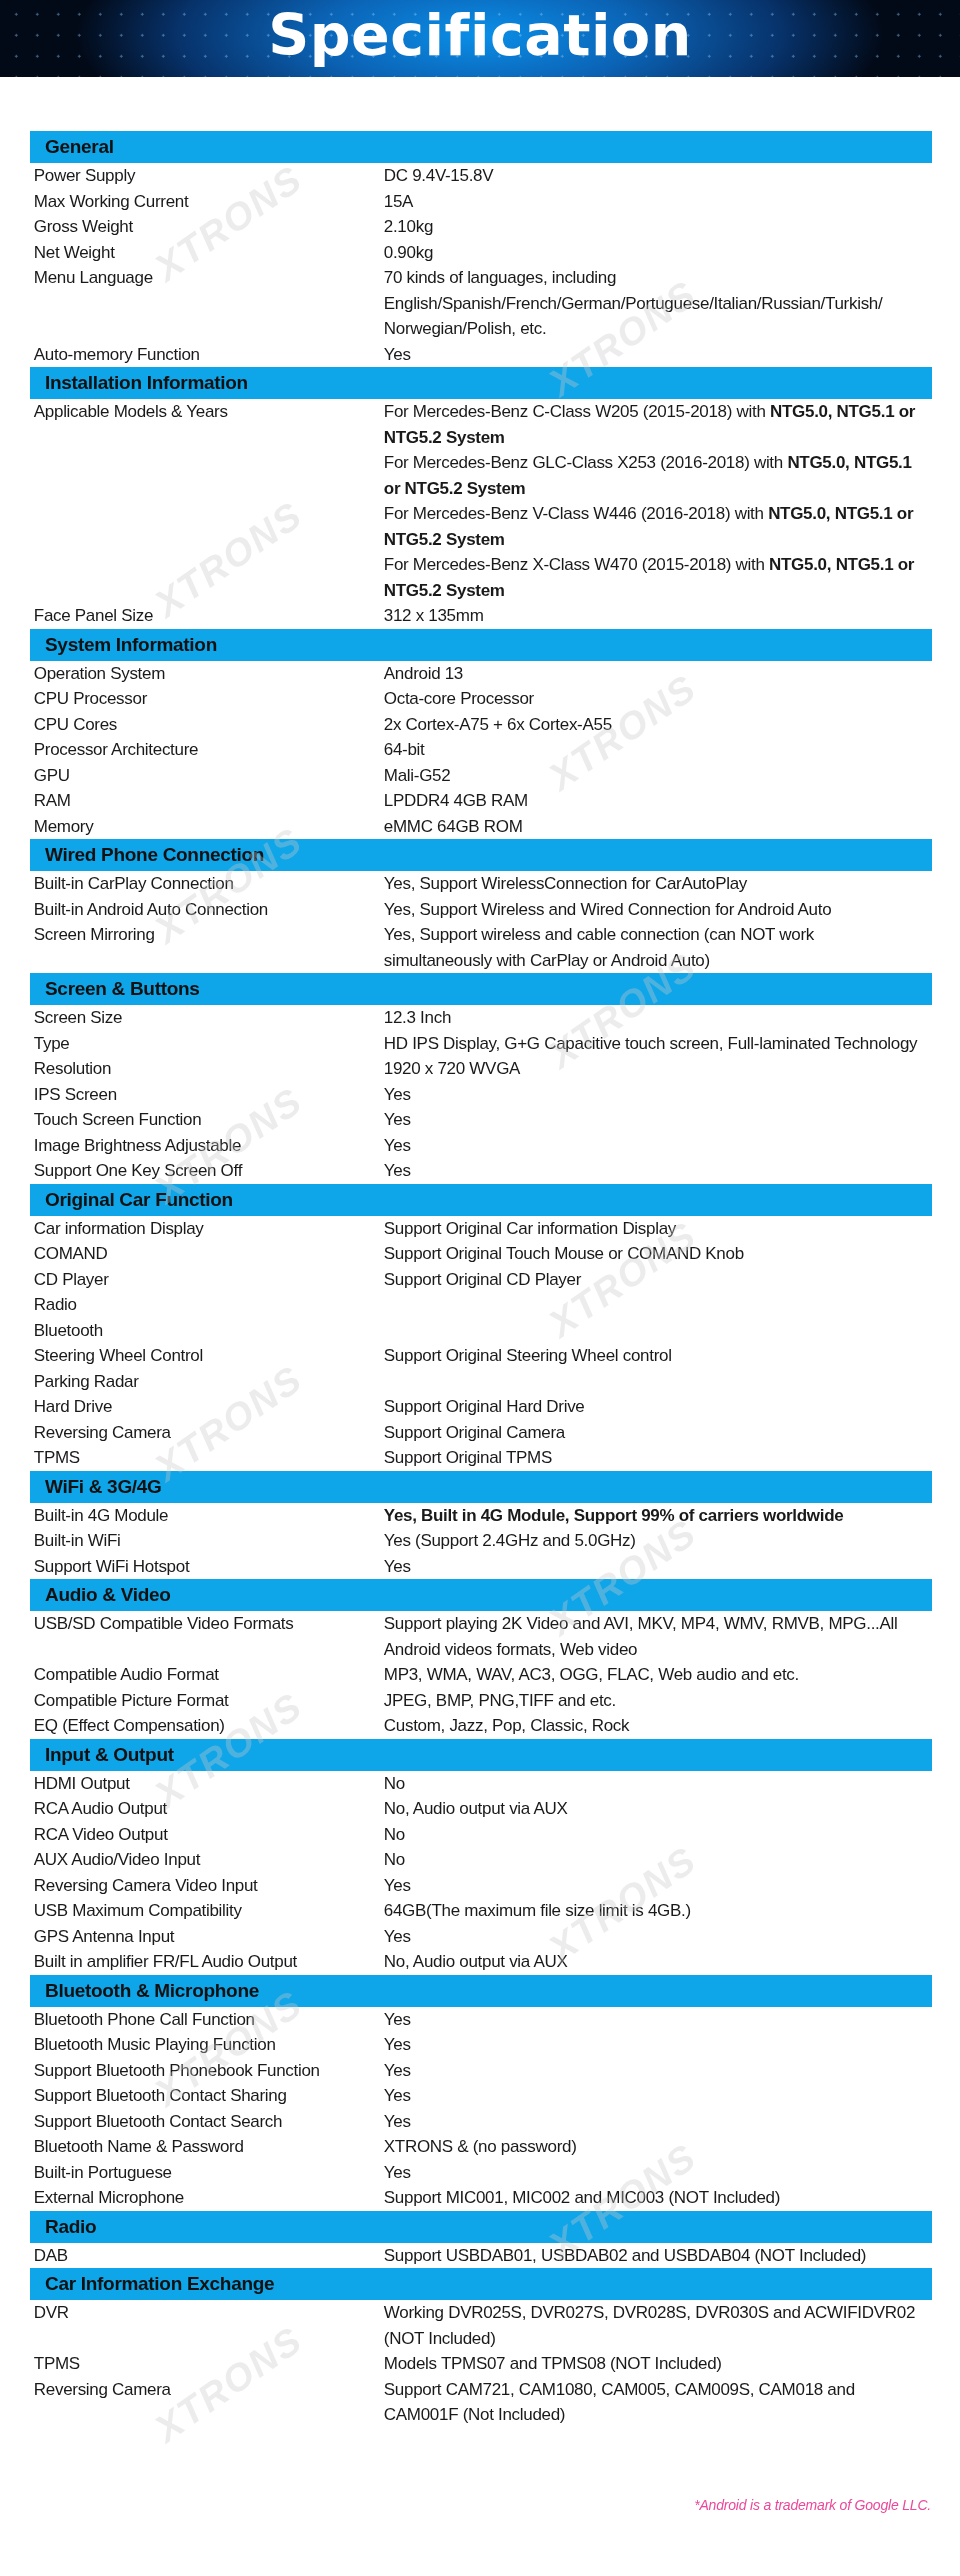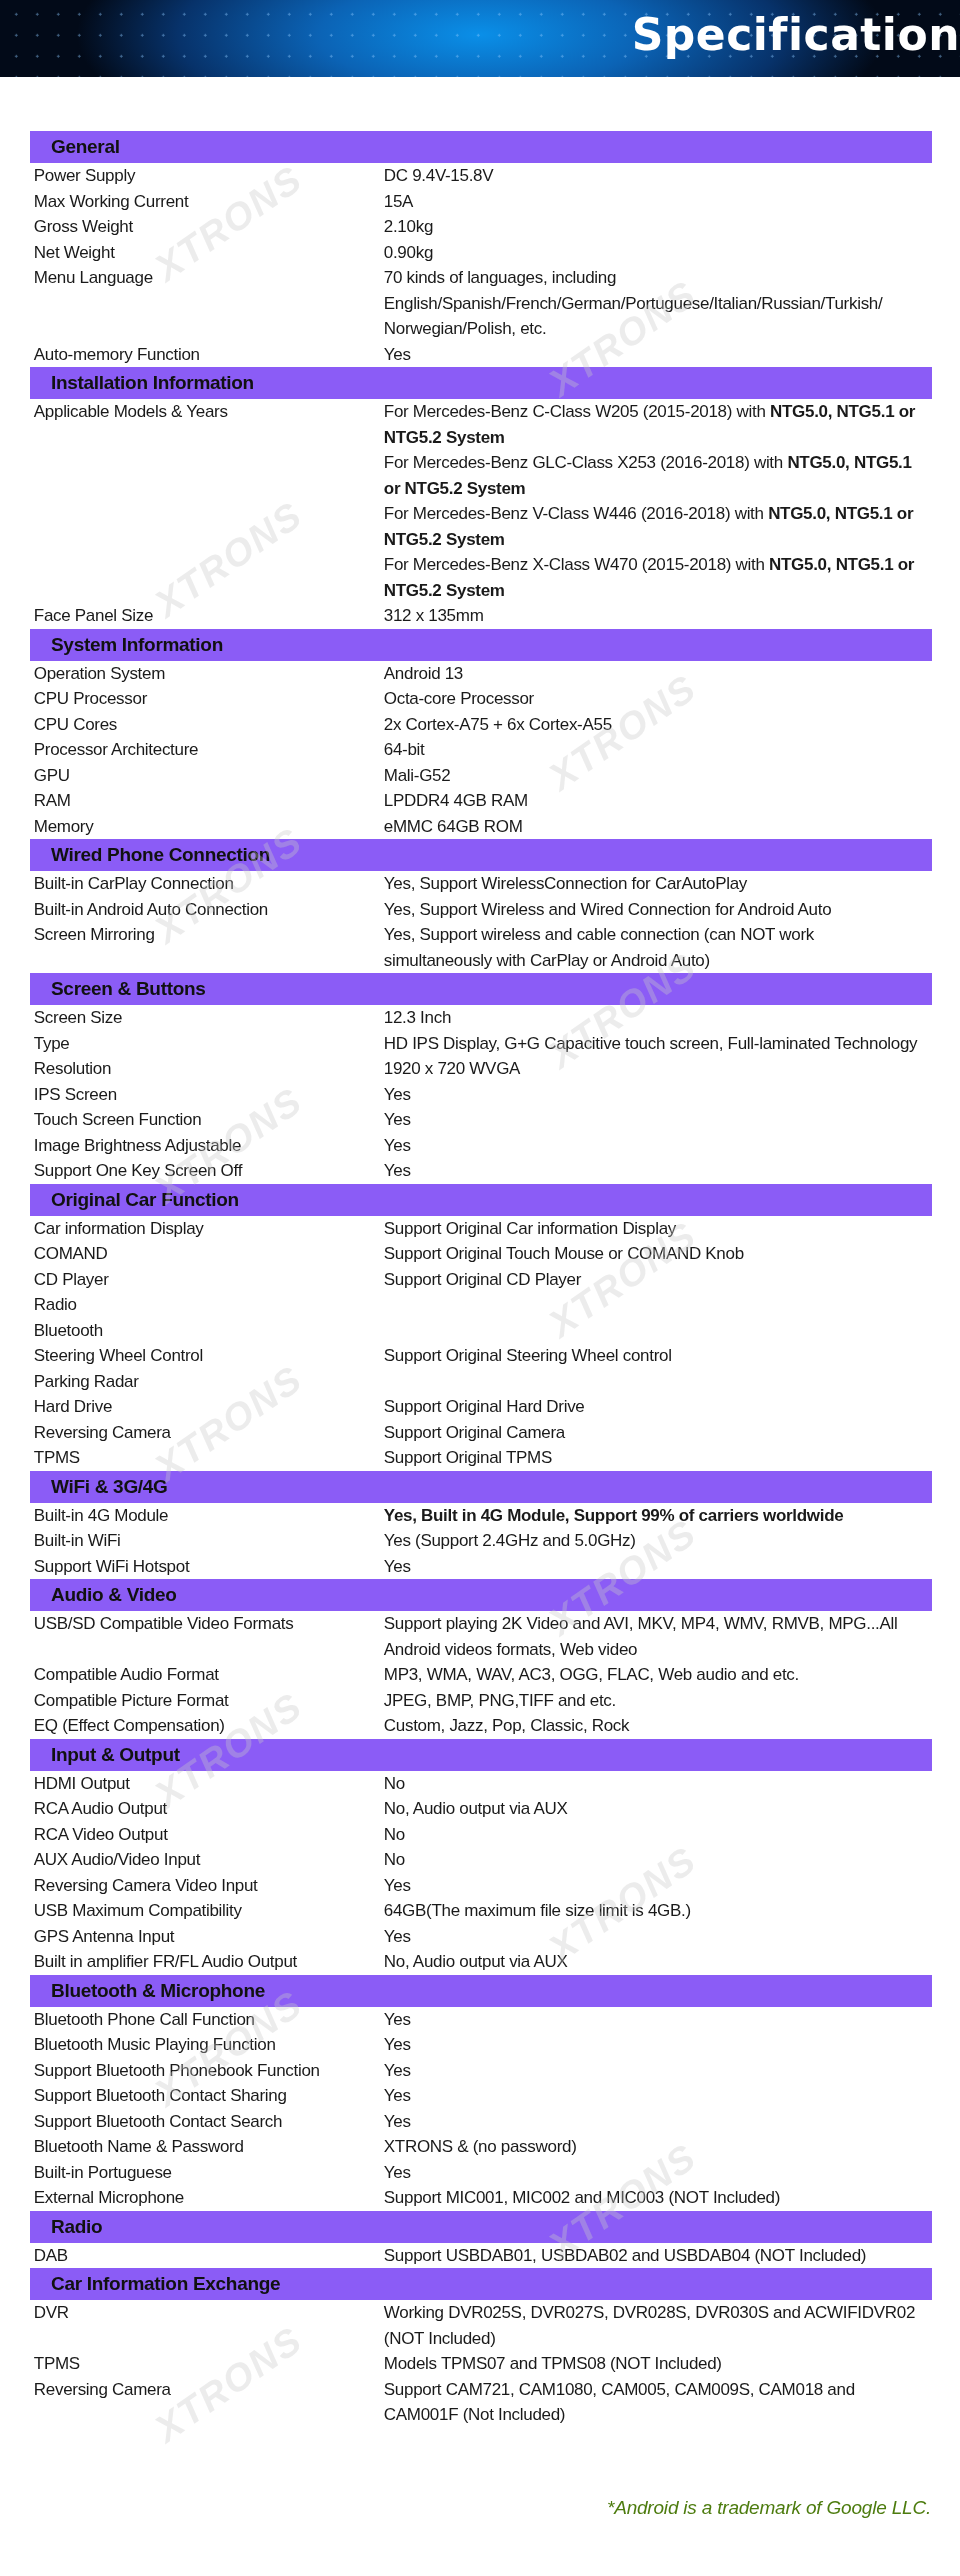--- a/index.html
+++ b/index.html
@@ -4,32 +4,32 @@
 <style>
   html, body { margin: 0; padding: 0; background: #ffffff; }
   body { width: 960px; height: 2576px; position: relative; overflow: hidden;
          font-family: "Liberation Sans", sans-serif; color: #1a1a1a; }
   .banner { position: absolute; left: 0; top: 0; width: 960px; height: 77px;
     background: radial-gradient(ellipse 403px 134px at 50% 45%, #0a8fe8 0%, #0b63b5 40%, #07326a 75%, #020a18 100%);
     overflow: hidden; }
   .banner::before { content: ""; position: absolute; inset: 0;
     background-image: radial-gradient(circle, rgba(140,200,255,0.45) 1px, transparent 1.4px);
     background-size: 21px 21px; background-position: 5.8px 3.8px; }
-  .banner-title { position: absolute; left: 0; right: 0; top: 5.8px; text-align: right;
-    font-family: "DejaVu Sans", sans-serif; font-weight: bold; font-size: 44px; color: #ffffff;
+  .banner-title { position: absolute; left: 0; right: 0; top: 5.8px; text-align: center;
+    font-family: "DejaVu Sans", sans-serif; font-weight: bold; font-size: 57px; color: #ffffff;
     letter-spacing: 0.5px; line-height: 58px; }
   .spec-table { position: absolute; left: 30px; top: 131px; width: 902px; }
-  .section-header { background: #8b5cf6; height: 32px; line-height: 32px; padding-left: 21px;
+  .section-header { background: #0ea5e9; height: 32px; line-height: 32px; padding-left: 15px;
     font-weight: bold; font-size: 19px; color: #111; letter-spacing: -0.3px; }
   .spec-row { display: flex; font-size: 17px; line-height: 25.5px; color: #1a1a1a; letter-spacing: -0.3px; }
   .spec-label { width: 350px; padding-left: 3.8px; flex-shrink: 0; }
   .spec-value { flex: 1; padding-right: 7.7px; }
   .spec-value b { font-weight: bold; }
-  .footnote { position: absolute; right: 29px; top: 2497px; font-style: italic; color: #4d7c0f;
-    font-size: 19px; letter-spacing: -0.2px; }
+  .footnote { position: absolute; right: 29px; top: 2497px; font-style: italic; color: #ec4899;
+    font-size: 14px; letter-spacing: -0.2px; }
   .watermark { position: absolute; color: rgba(200,200,200,0.35); font-weight: bold; font-style: italic;
     font-size: 38px; transform: rotate(-35deg); pointer-events: none; letter-spacing: 1.9px; }
 </style>
 </head>
 <body>
 
 <div class="banner">
   <div class="banner-title">Specification</div>
 </div>
 

